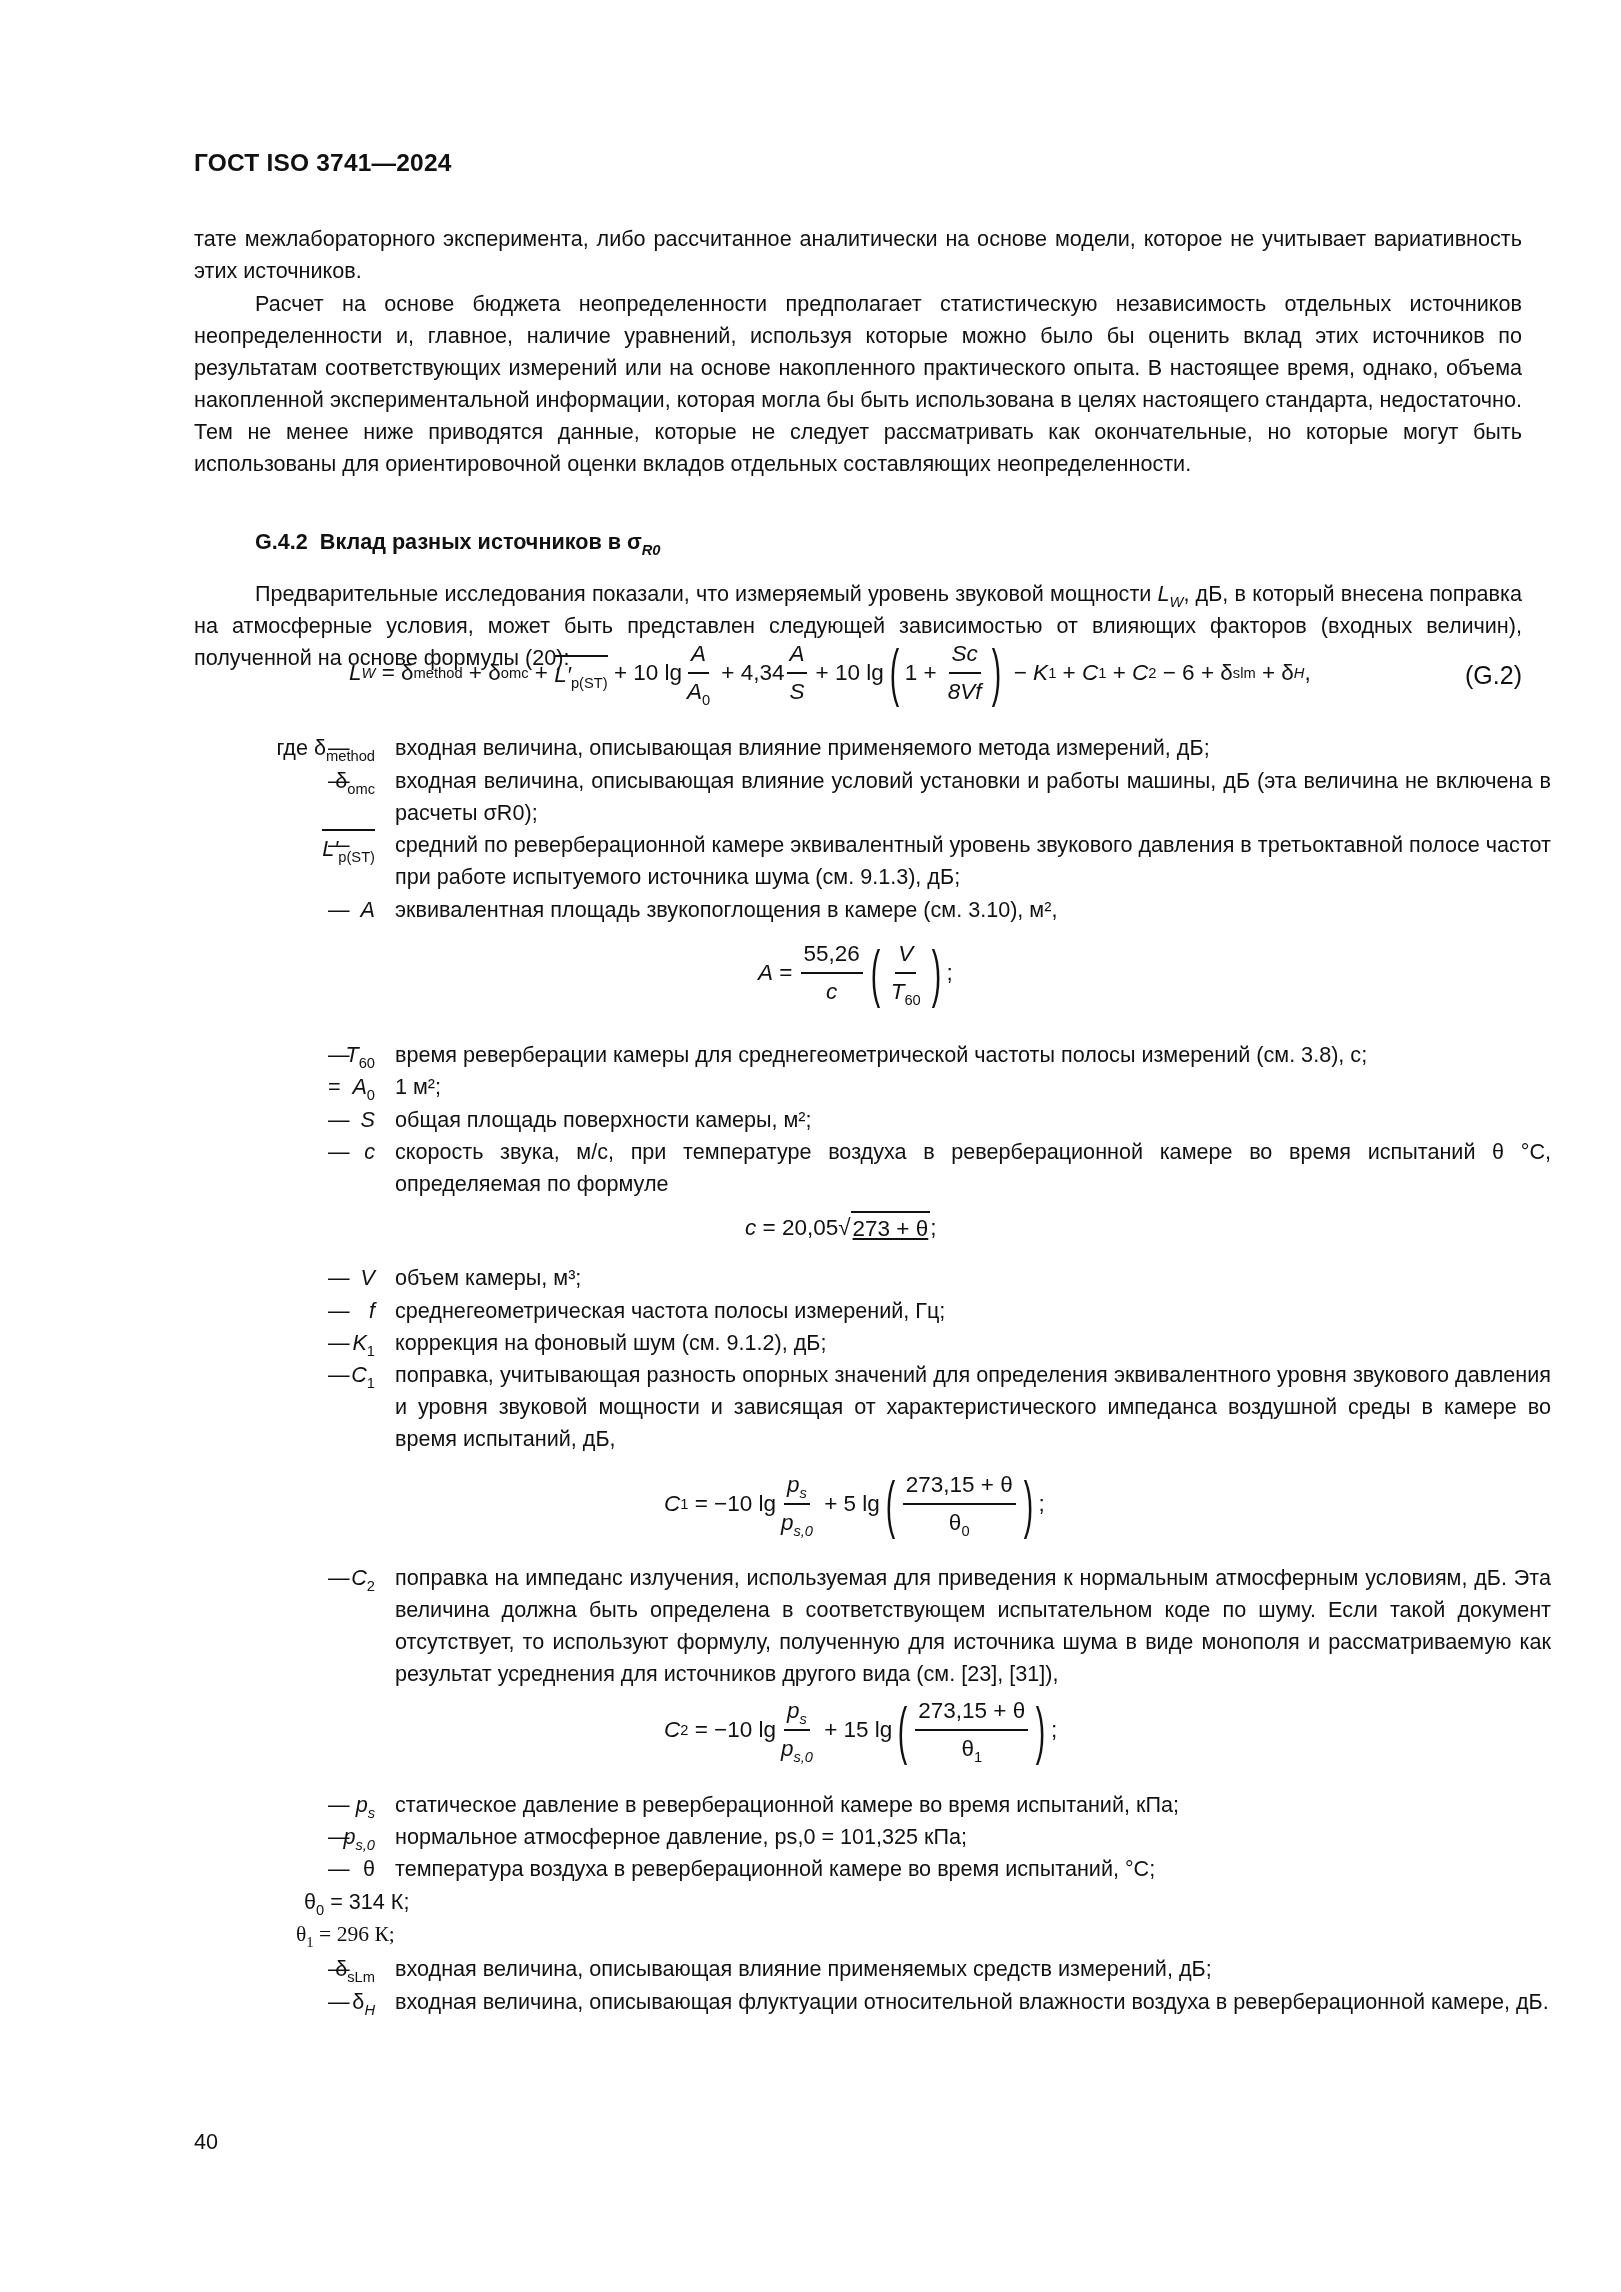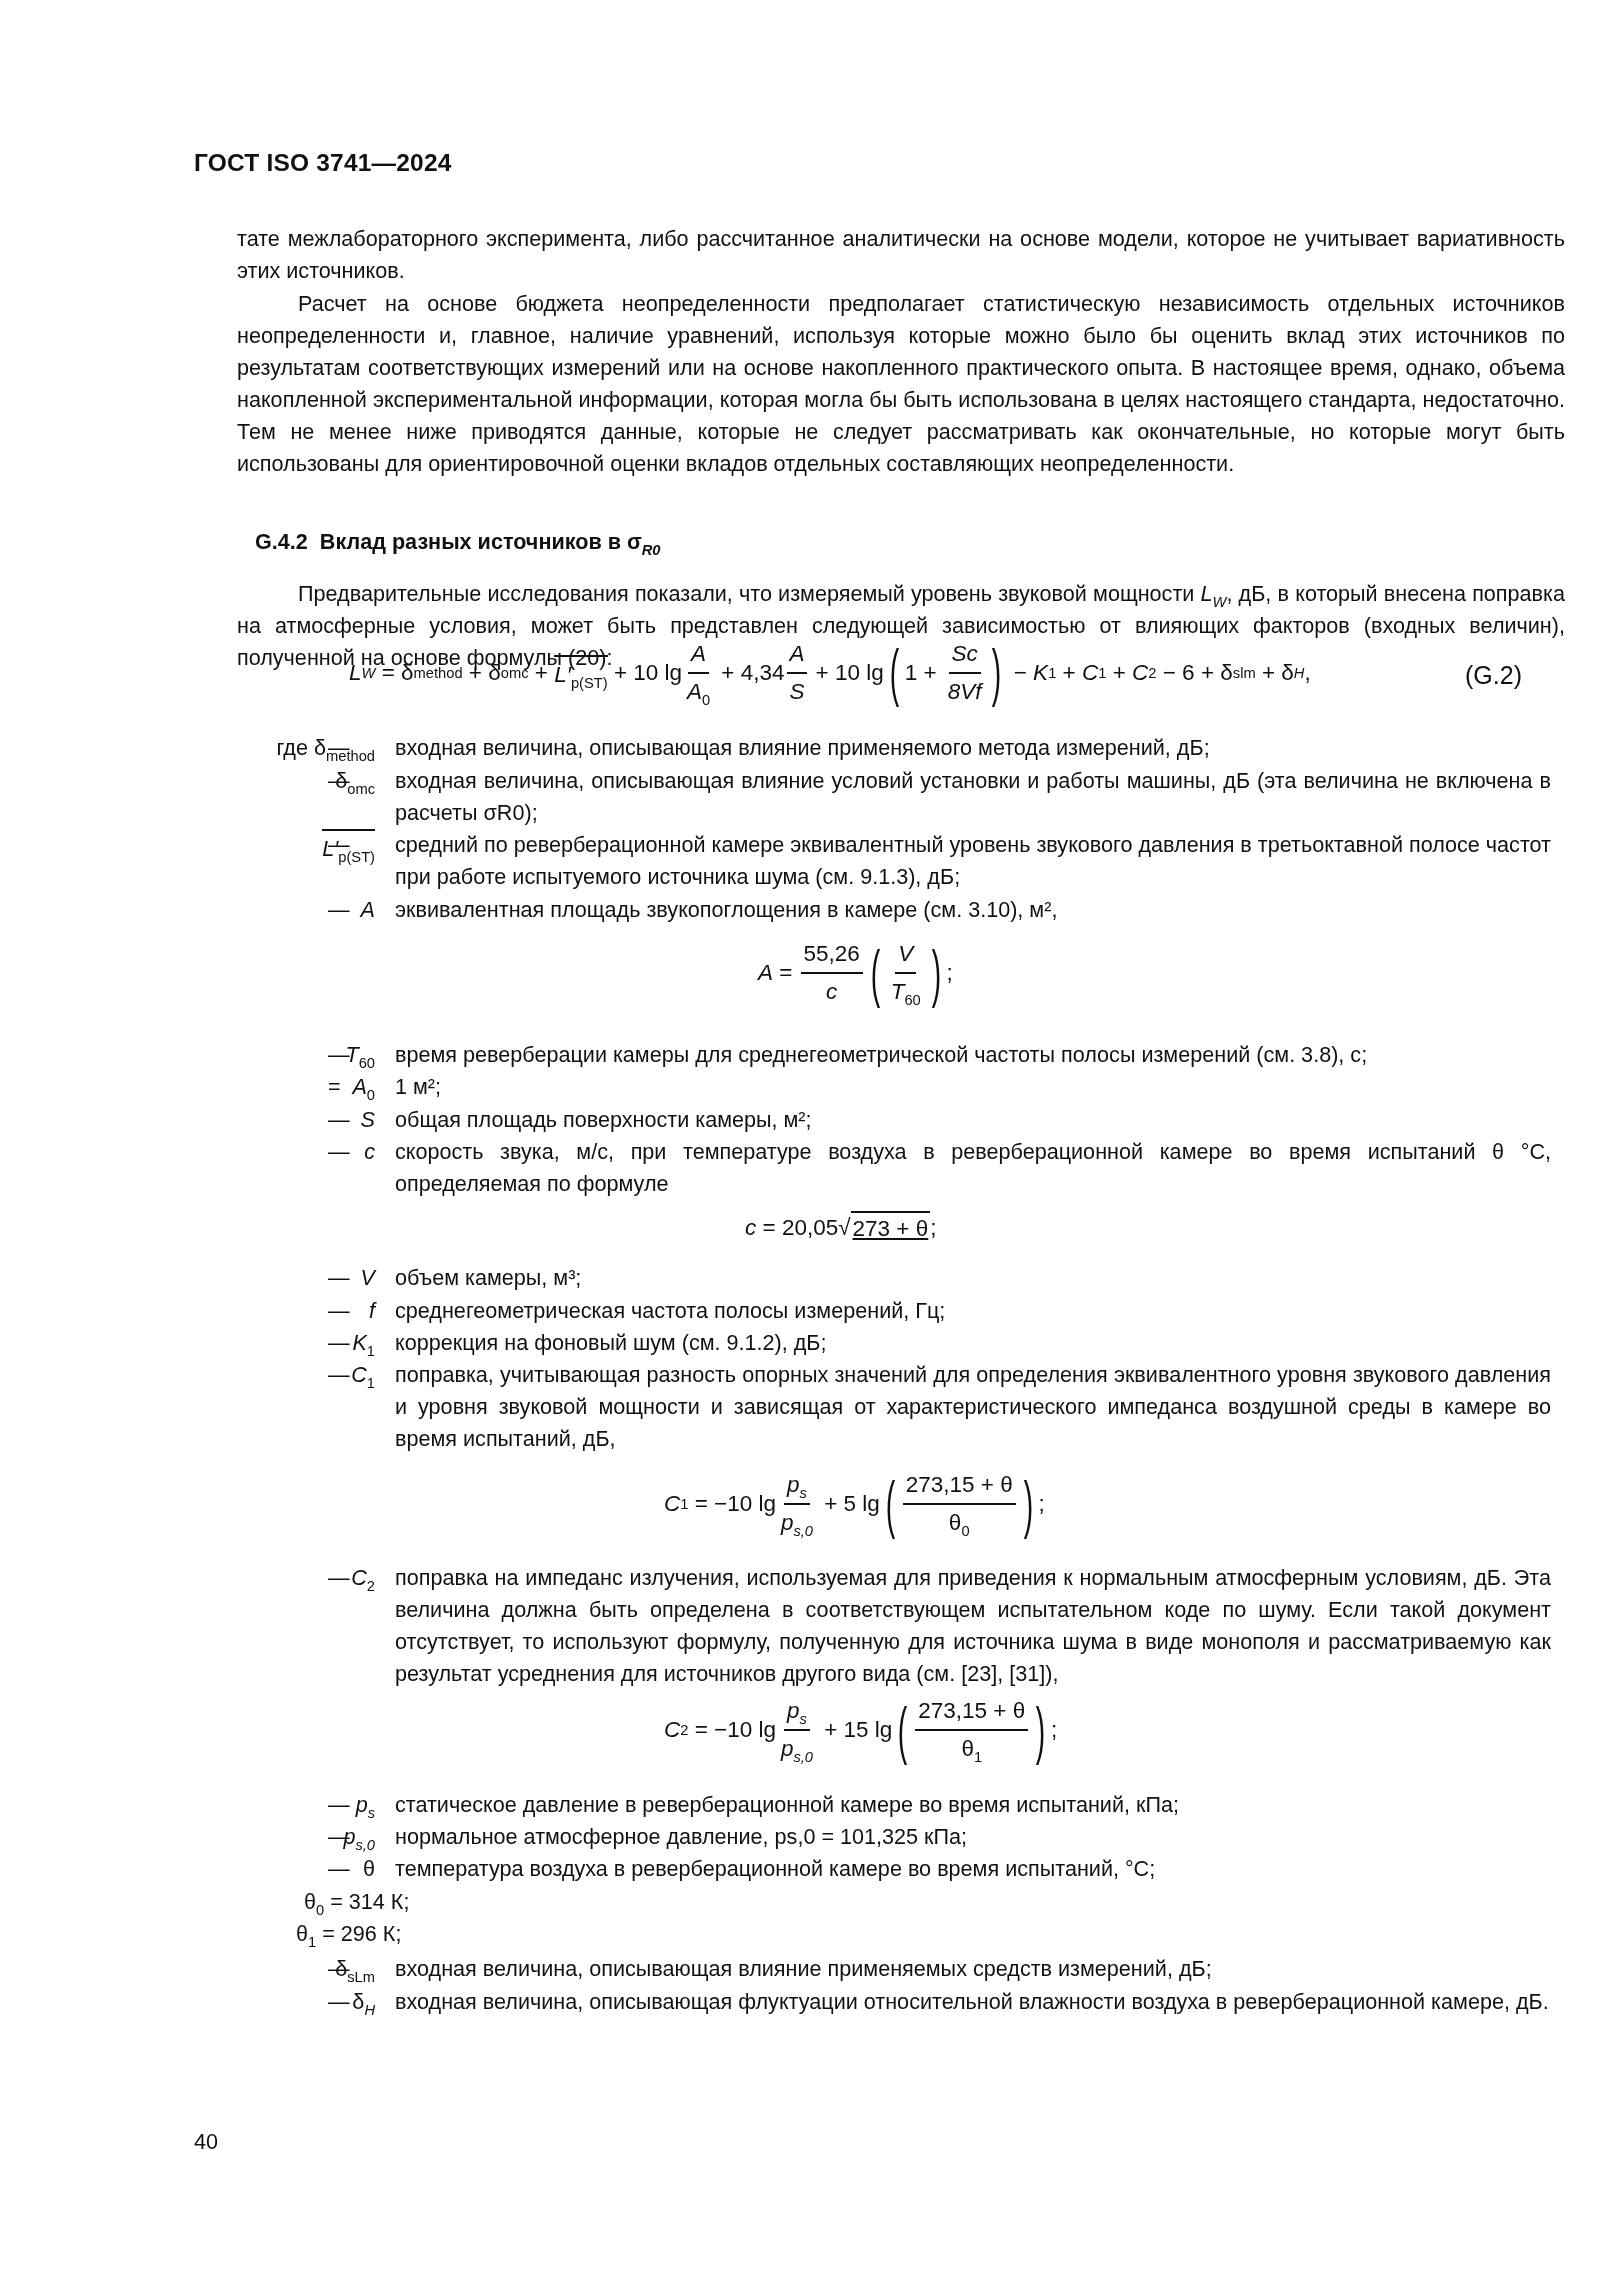--- a/index.html
+++ b/index.html
@@ -1,21 +1,21 @@
 <!DOCTYPE html>
 <html><head>
 <meta charset="utf-8">
 <style>
   html, body { margin: 0; padding: 0; background: #ffffff; }
   body { width: 1621px; height: 2293px; position: relative; overflow: hidden;
          font-family: "Liberation Sans", sans-serif; color: #111; }
   .page { position: absolute; left: 194px; top: 0; width: 1328px; }
   .hdr { position: absolute; left: 194px; top: 149px; font-size: 24.5px; font-weight: bold; letter-spacing: 0.2px; }
   .txt { font-size: 21.6px; line-height: 32px; text-align: justify; }
-  .p { position: absolute; left: 0; width: 1328px; margin-left: 43px; }
+  .p { position: absolute; left: 0; width: 1328px; }
   .indent { text-indent: 61px; }
   .sec { position: absolute; left: 61px; font-weight: bold; font-size: 21.6px; }
   i, .it { font-style: italic; }
   sub { font-size: 14.7px; vertical-align: -5.9px; line-height: 0; }
   .eq { position: absolute; font-size: 22.5px; white-space: nowrap; display: flex; align-items: center; }
   .frac { display: inline-flex; flex-direction: column; align-items: center; vertical-align: middle; margin: 0 2px; }
   .frac .num { border-bottom: 2px solid #111; padding: 0 2.9px 2px; }
   .frac .den { padding: 2px 2.9px 0; }
   .paren { font-size: 63px; font-weight: 100; line-height: 1; transform: scaleX(0.45); display: inline-block; }
   .ov { border-top: 2px solid #111; padding-top: 2px; }
@@ -196,21 +196,21 @@
   </div>
   <div class="dl" style="top:1853px">
     <span class="term"><span>θ</span></span>
     <span class="dash">—</span>
       <span class="desc">температура воздуха в реверберационной камере во время испытаний, °C;</span>
   </div>
   <div class="dl" style="top:1886px">
     <span style="position:absolute; left:110px;"><span>θ</span><sub>0</sub>&nbsp;<span>= 314 К;</span></span>
   </div>
   <div class="dl" style="top:1918px">
-    <span style="position:absolute; left:102px;"><span>θ</span><sub>1</sub>&nbsp;<span>= 296 К;</span></span>
+    <span style="position:absolute; left:102px;font-family:Liberation Serif, serif;"><span>θ</span><sub>1</sub>&nbsp;<span>= 296 К;</span></span>
   </div>
   <div class="dl" style="top:1953px">
     <span class="term"><span>δ</span><sub>sLm</sub></span>
     <span class="dash">—</span>
       <span class="desc">входная величина, описывающая влияние применяемых средств измерений, дБ;</span>
   </div>
   <div class="dl" style="top:1986px">
     <span class="term"><span>δ</span><sub class="it">H</sub></span>
     <span class="dash">—</span>
       <span class="desc">входная величина, описывающая флуктуации относительной влажности воздуха в реверберационной камере, дБ.</span>

